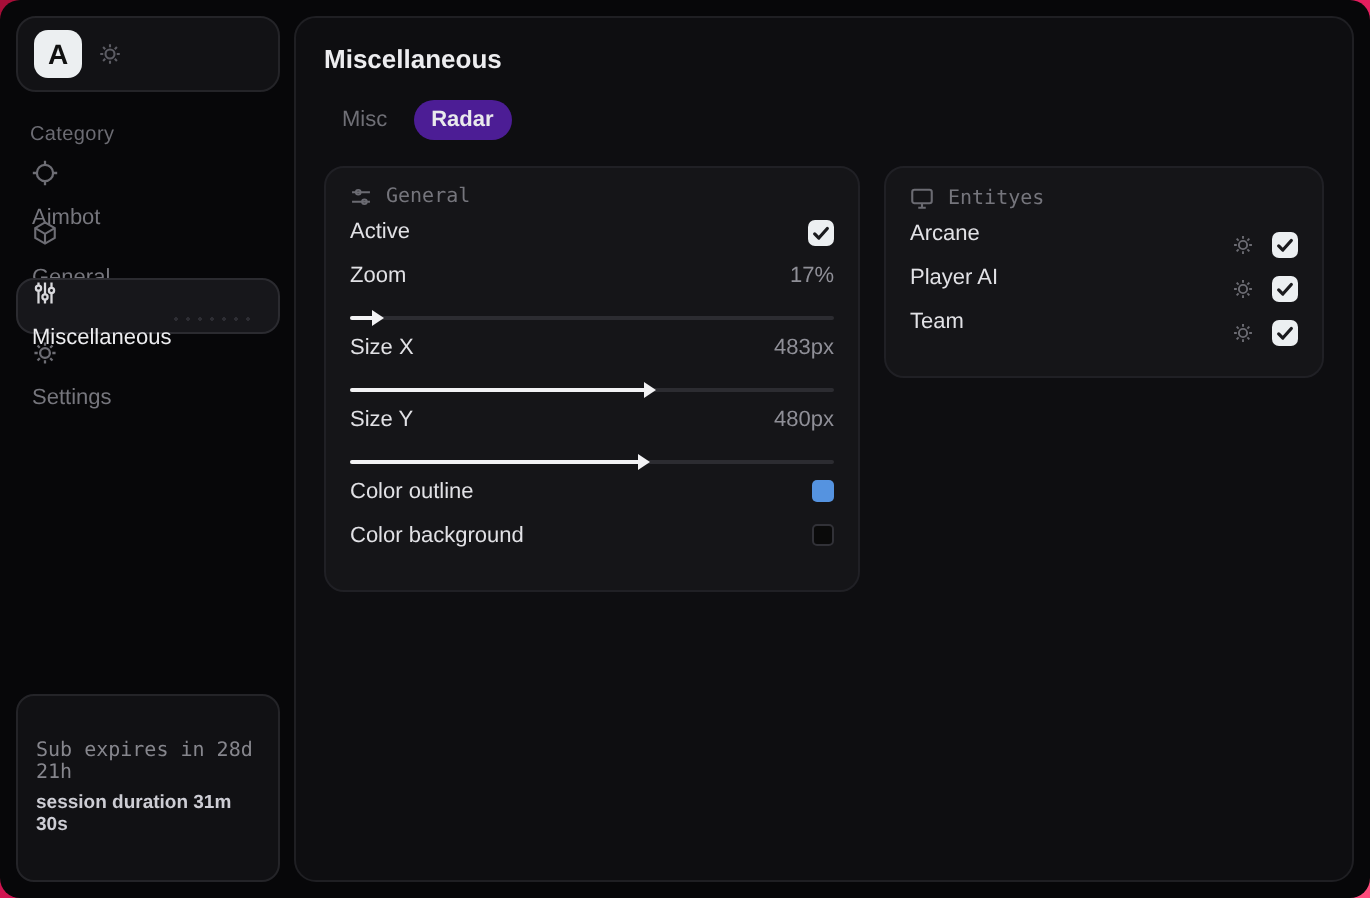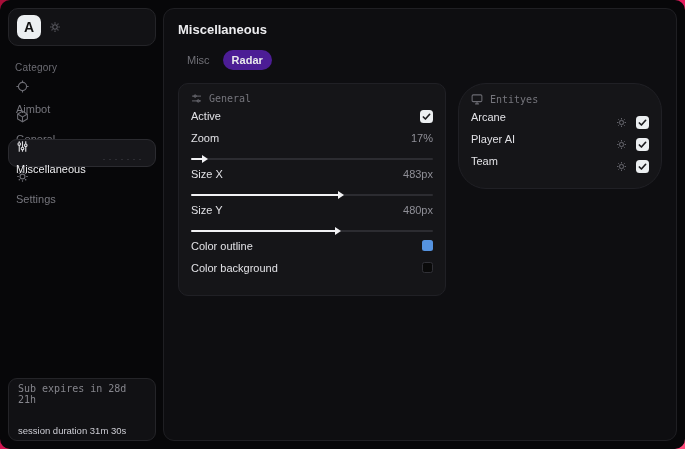--- a/index.html
+++ b/index.html
@@ -47,41 +47,41 @@
   .nav-item.active { background: #17171b; border-color: #2b2b30; color: #ececef; }
   .nav-item.active .nico { color: #d8d8dc; }
   .nav-dots {
     position: absolute; right: 10px; bottom: 4px; width: 44px; height: 5px;
     background-image: radial-gradient(#2d2d33 1px, transparent 1.1px);
     background-size: 6px 5px;
   }
   .sidebar-footer {
     margin-top: auto;
     border: 1px solid #242428; background: #111114;
-    border-radius: 9px; padding: 4px 9px;
+    border-radius: 9px; padding: 22px 9px;
   }
   .sub-expires { font-family: "DejaVu Sans Mono", monospace; font-size: 10px; color: #86868d; }
-  .session-dur { font-size: 9.5px; font-weight: normal; color: #cdcdd4; margin-top: 20px; }
+  .session-dur { font-size: 9.5px; font-weight: bold; color: #cdcdd4; margin-top: 4px; }
   
   .main {
     flex: 1; background: #0e0e11; border: 1px solid #1f1f23;
     border-radius: 11px; padding: 13px 14px;
     display: flex; flex-direction: column;
   }
   .page-title { font-size: 13px; font-weight: bold; color: #ededf0; }
   .tabs { display: flex; align-items: center; gap: 4px; margin-top: 13px; }
   .tab { font-size: 11px; color: #6f6f76; padding: 4px 9px; border-radius: 12px; cursor: pointer; }
   .tab.active { background: #4c1d95; color: #e9e9ec; font-weight: bold; }
   .panels { display: flex; align-items: flex-start; gap: 12px; margin-top: 13px; }
   .panel {
     background: #151518; border: 1px solid #202025; border-radius: 10px;
     padding: 9px 12px 11px;
   }
   .panel-general { width: 268px; }
-  .panel-entities { width: 204px; border-radius: 28px; }
+  .panel-entities { width: 220px; }
   .panel-header {
     display: flex; align-items: center; gap: 7px;
     font-family: "DejaVu Sans Mono", monospace; font-size: 10px; color: #75757c;
     margin-bottom: 6px;
   }
   .panel-header .pico { display: flex; color: #6b6b72; }
   .row {
     display: flex; justify-content: space-between;
     min-height: 22px;
   }

